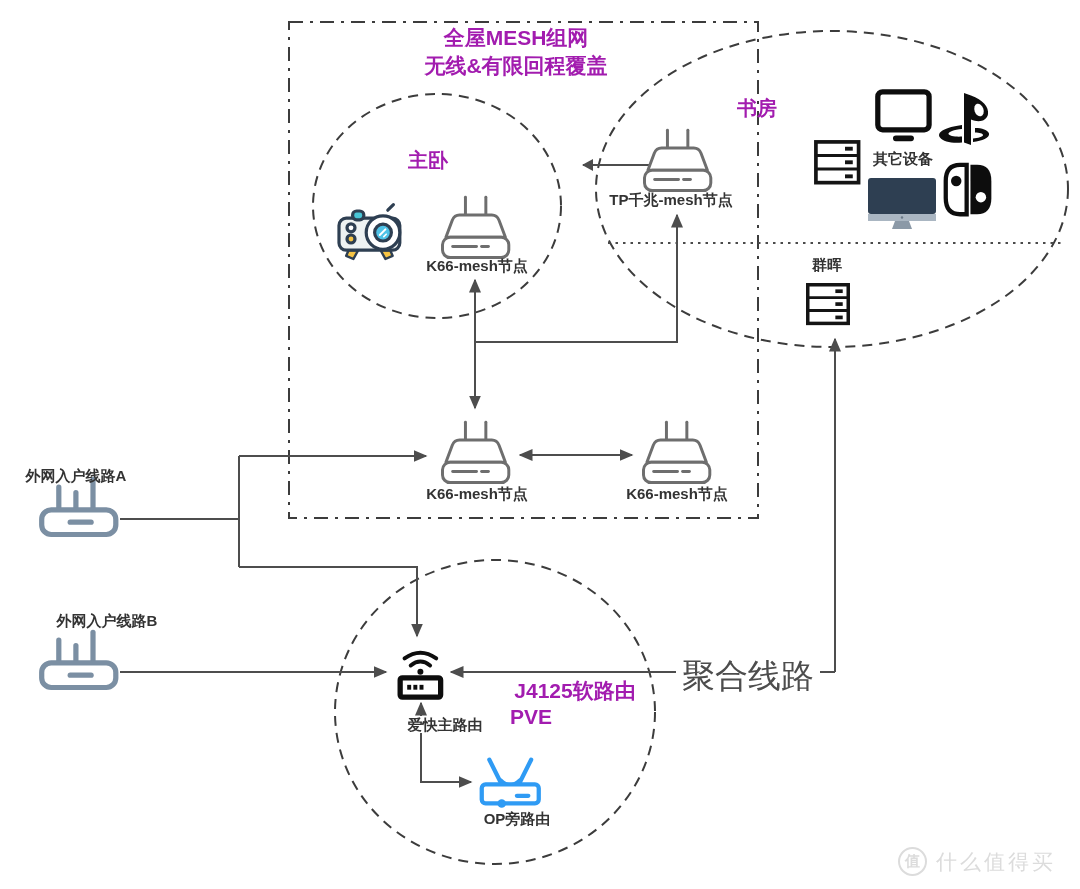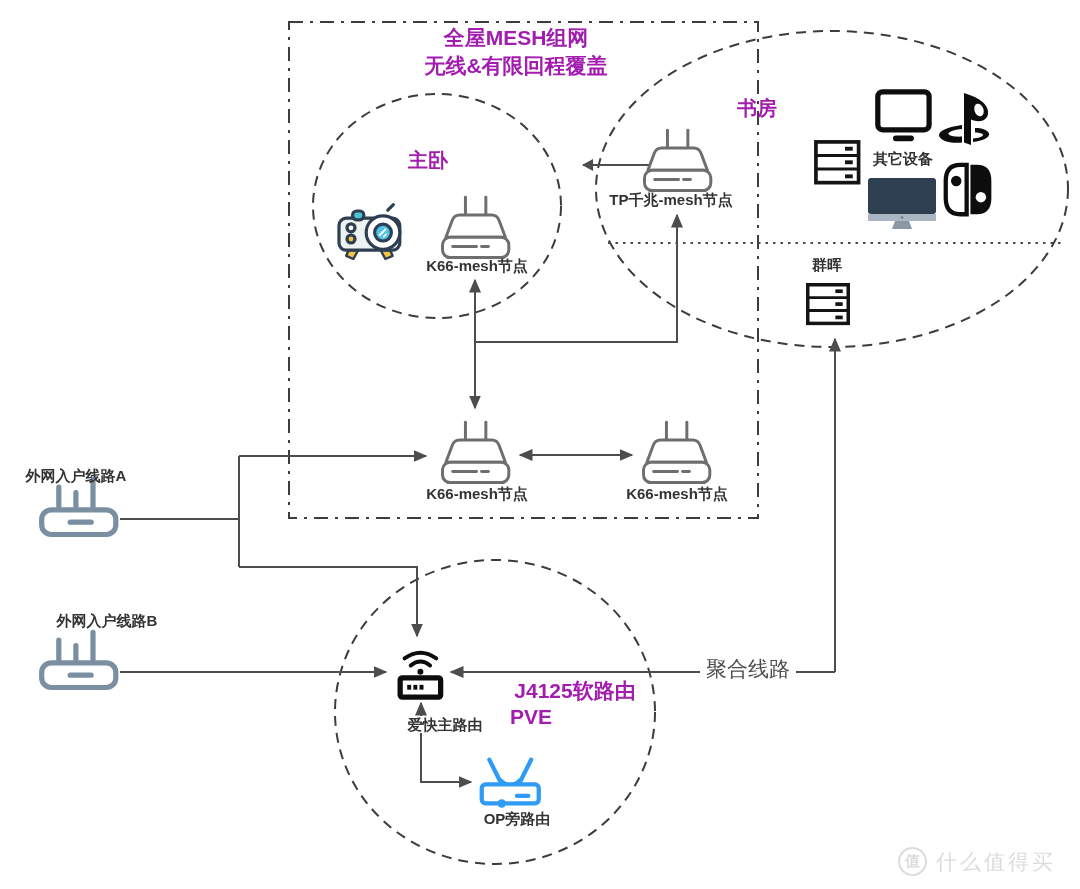--- a/index.html
+++ b/index.html
@@ -6,21 +6,21 @@
   #stage{position:relative;width:1080px;height:889px;background:#ffffff;overflow:hidden;
          font-family:"Liberation Sans","DejaVu Sans",sans-serif;}
   #net-svg{position:absolute;left:0;top:0;}
   .lbl{position:absolute;font-weight:bold;font-size:15px;color:#333;white-space:nowrap;
        transform:translateX(-50%);line-height:1.15;}
   .red{color:#a21caf;}
   .title{font-size:21px;}
   .room{font-size:20px;}
   .big-red{font-size:21px;}
   .onLine{background:#fff;padding:0 5px;margin-left:24px;}
-  .agg{font-size:21px;font-weight:400;color:#4d4d4d;background:#fff;padding:0 6px;}
+  .agg{font-size:33px;font-weight:400;color:#4d4d4d;background:#fff;padding:0 6px;}
   .watermark{position:absolute;display:flex;align-items:center;gap:9px;color:#dcdcdc;}
   .wm-badge{width:25px;height:25px;border:2px solid #dcdcdc;border-radius:50%;
             display:flex;align-items:center;justify-content:center;font-size:15px;font-weight:bold;}
   .wm-text{font-size:21px;letter-spacing:3px;}
 </style>
 </head>
 <body>
 
 <div id="stage">
 

